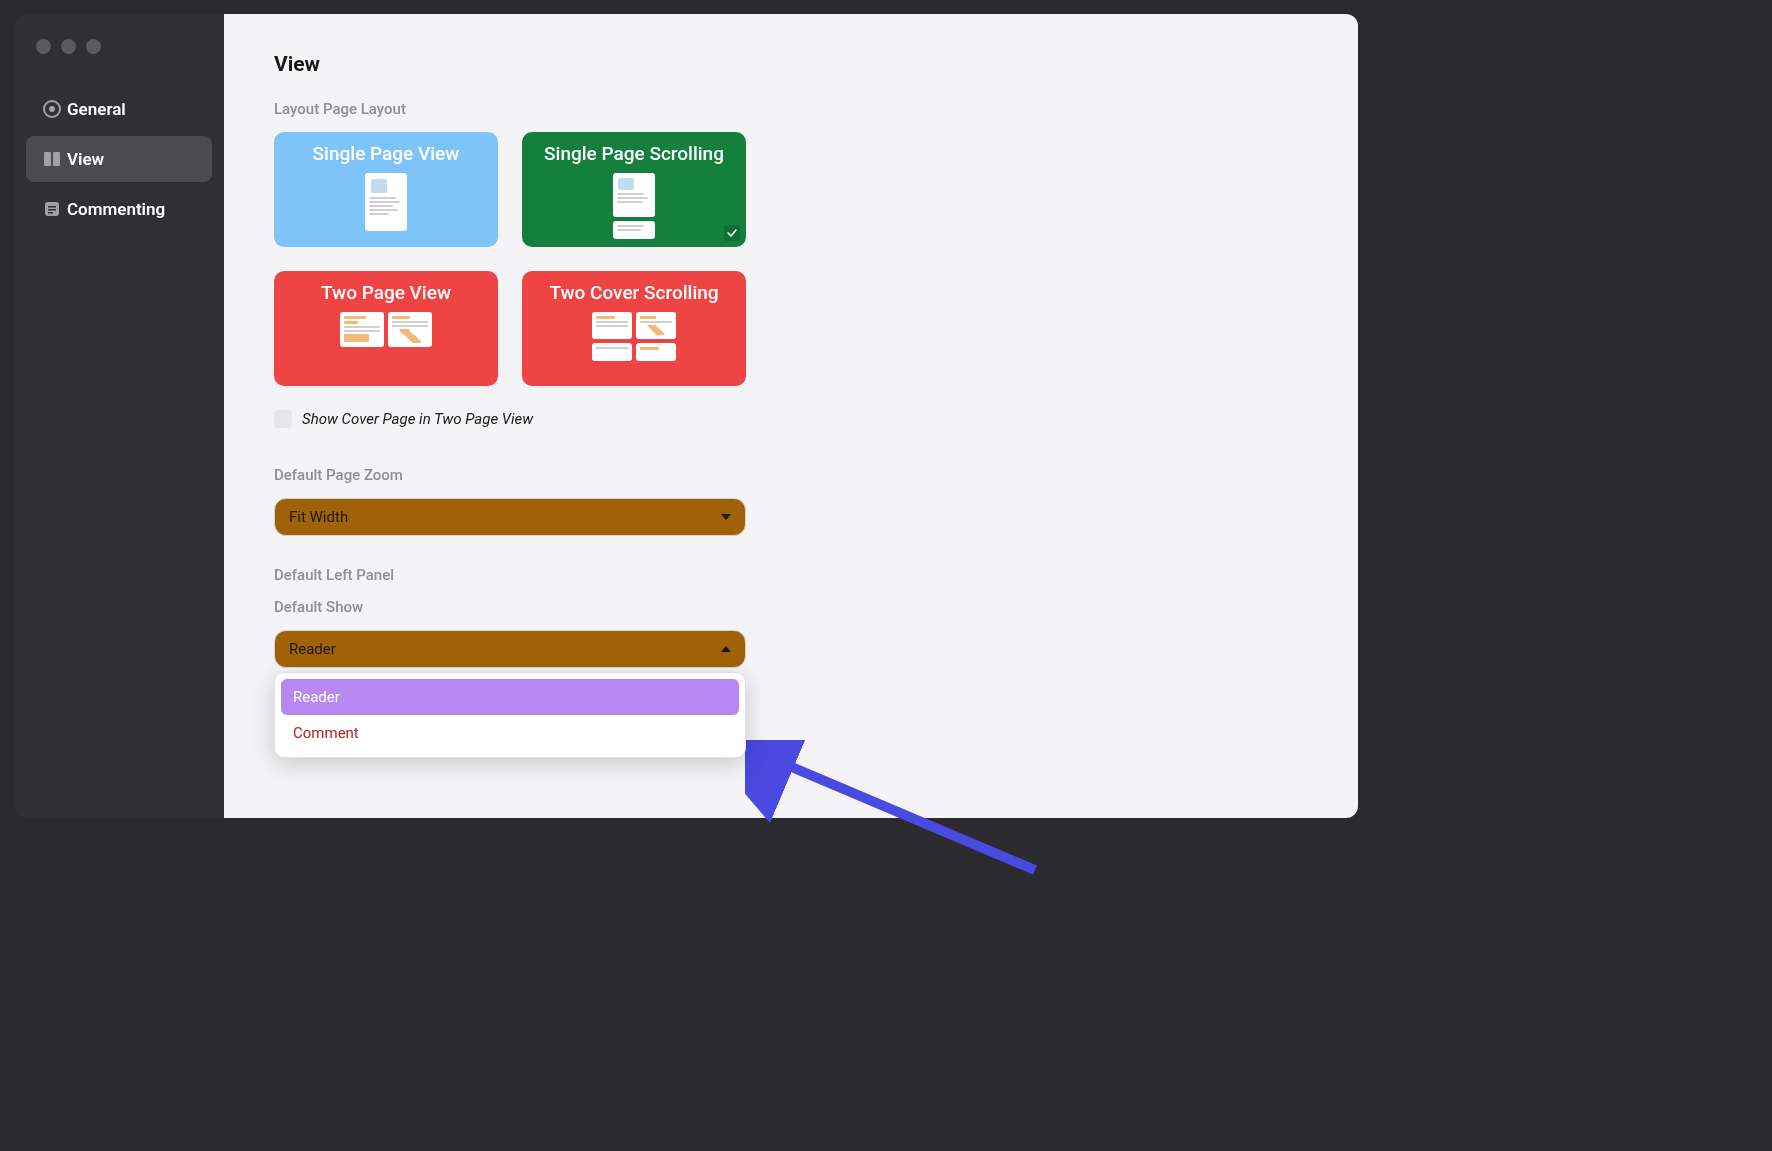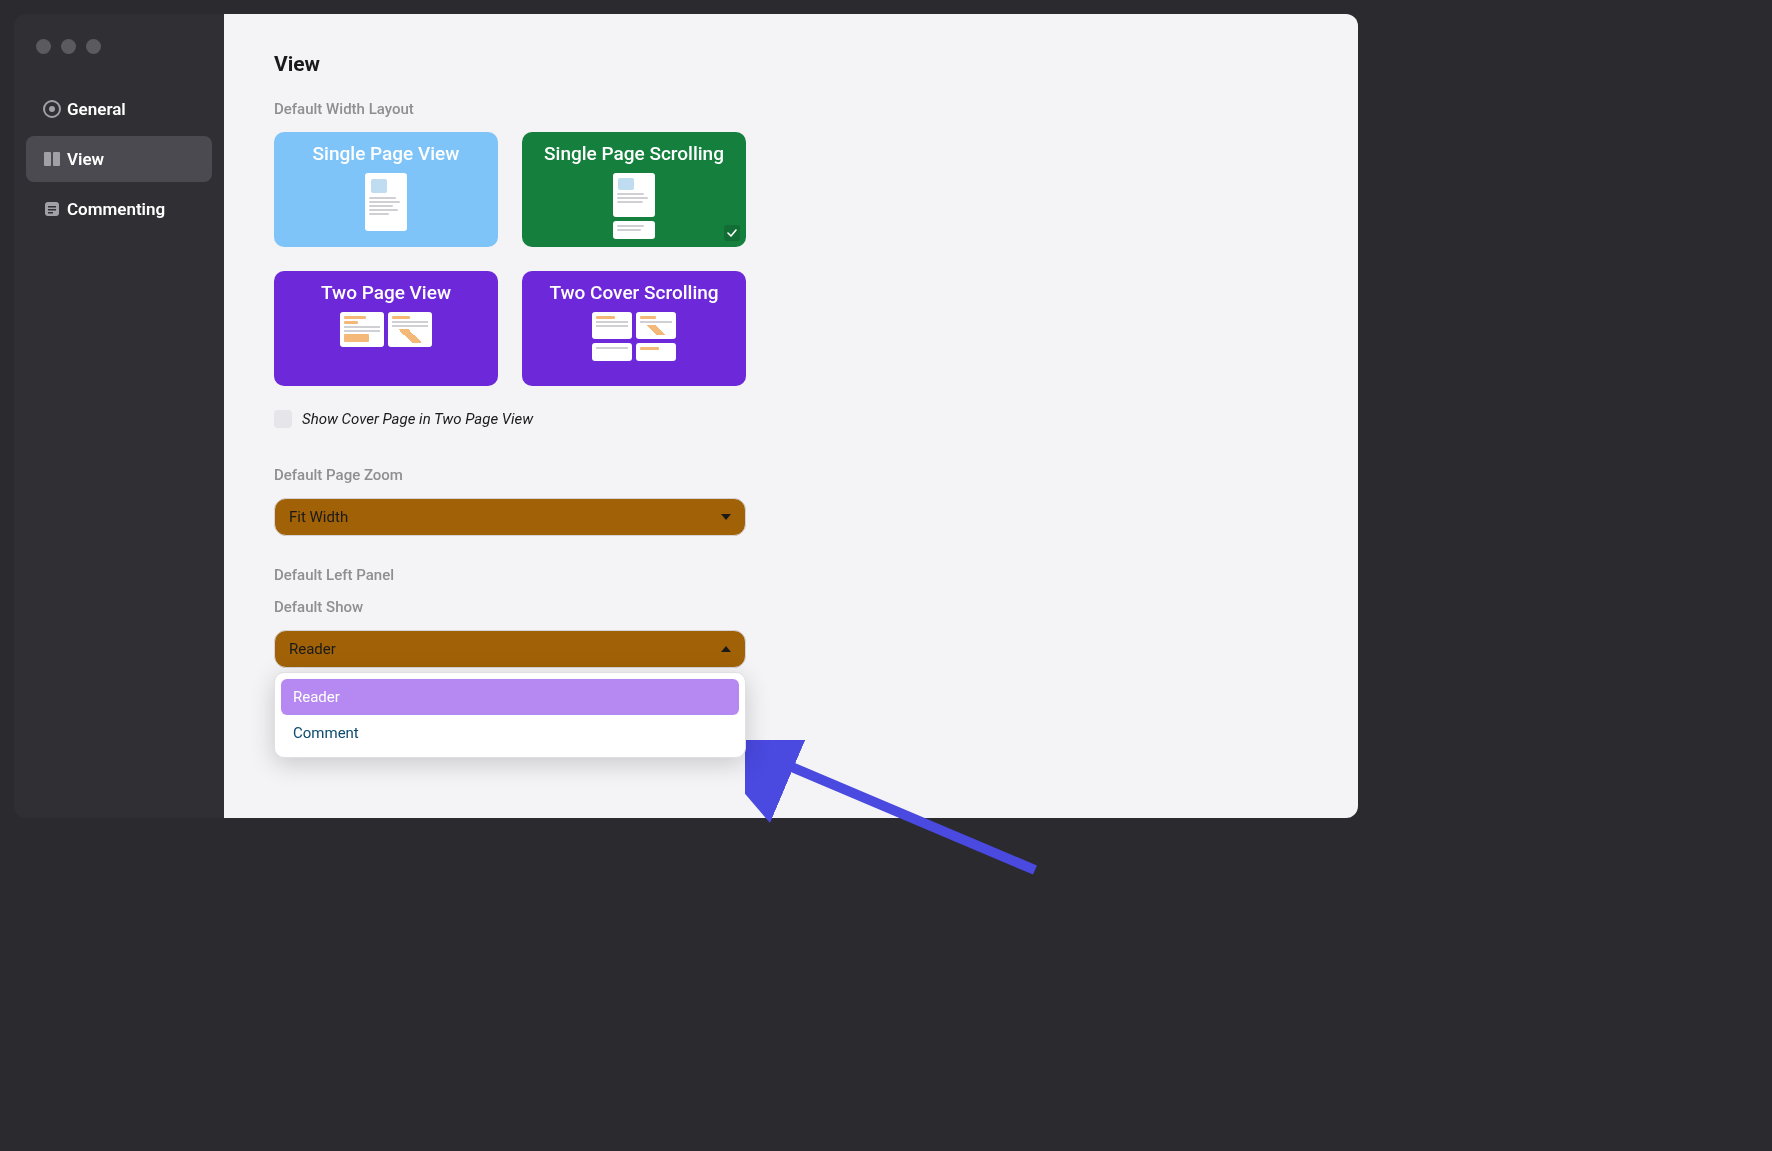--- a/index.html
+++ b/index.html
@@ -13,40 +13,40 @@
 .sidebar-label { color: #ffffff; font-size: 17px; font-weight: 600; }
 .sidebar-icon { width: 20px; height: 20px; display: inline-flex; align-items: center; justify-content: center; }
 .main-panel { flex: 1; background: #f4f4f6; border-top-right-radius: 12px; border-bottom-right-radius: 12px; padding: 38px 50px 0 50px; overflow: hidden; }
 .page-title { font-size: 21px; font-weight: 700; color: #1a1a1a; margin-bottom: 24px; }
 .section-label { font-size: 15px; color: #8e8e93; font-weight: 500; margin-bottom: 14px; margin-top: 8px; }
 .layout-grid { display: flex; gap: 24px; margin-bottom: 24px; }
 .layout-option { width: 224px; height: 115px; border-radius: 10px; display: flex; flex-direction: column; align-items: center; padding-top: 10px; position: relative; cursor: pointer; }
 .layout-option .opt-label { color: #fff; font-size: 19px; font-weight: 500; margin-bottom: 8px; }
 .opt-blue-light { background: #7fc4f9; }
 .opt-blue { background: #15803d; }
-.opt-green { background: #6d28d9; }
+.opt-green { background: #ef4444; }
 .checkmark-badge { position: absolute; right: 6px; bottom: 6px; width: 16px; height: 16px; background: rgba(0,0,0,0.15); border-radius: 3px; display: flex; align-items: center; justify-content: center; }
 .page-preview { background: #fff; border-radius: 3px; padding: 4px; display: flex; flex-direction: column; gap: 2px; }
 .page-preview .line { height: 2px; background: #d0d0d4; border-radius: 1px; }
 .page-preview .pic { background: #bfdcf0; border-radius: 2px; }
 .two-preview { display: flex; gap: 4px; }
 .mini-chart { display: flex; flex-direction: column; gap: 2px; background:#fff; border-radius:3px; padding:4px; width: 44px; }
 .mini-chart .bar { height: 3px; background: #f4b978; border-radius:1px; }
 .mini-chart .row-line { height: 2px; background: #d0d0d4; }
 .scroll-stack { display: flex; flex-direction: column; gap: 4px; align-items: center; }
 .checkbox-row { display: flex; align-items: center; gap: 10px; margin-bottom: 38px; cursor: pointer; }
 .checkbox { width: 18px; height: 18px; border-radius: 4px; border: 1px solid transparent; background: #e5e5ea; }
 .checkbox-label { font-size: 15px; color: #1a1a1a; font-style: italic; }
 .select-box { width: 472px; height: 38px; background: #a16207; border: 1px solid #d3d3d8; border-radius: 12px; display: flex; align-items: center; justify-content: space-between; padding: 0 14px; cursor: pointer; margin-bottom: 30px; font-size: 15px; color: #1a1a1a; }
 .caret { width: 0; height: 0; border-left: 5px solid transparent; border-right: 5px solid transparent; }
 .caret.down { border-top: 6px solid #1a1a1a; }
 .caret.up { border-bottom: 6px solid #1a1a1a; }
 .dropdown-wrapper { position: relative; }
 .dropdown-panel { position: absolute; top: 42px; left: 0; width: 472px; background: #fff; border: 1px solid #e0e0e4; border-radius: 10px; box-shadow: 0 6px 24px rgba(0,0,0,0.18); padding: 6px; z-index: 10; }
-.dropdown-option { padding: 9px 12px; font-size: 15px; color: #0c4a6e; border-radius: 6px; cursor: pointer; }
+.dropdown-option { padding: 9px 12px; font-size: 15px; color: #b91c1c; border-radius: 6px; cursor: pointer; }
 .dropdown-option.selected { background: #b588f2; color: #fff; }
 .arrow-annotation { position: absolute; top: 740px; left: 745px; pointer-events: none; }
 </style>
 </head>
 <body>
 
 <div class="window">
   <div class="traffic-lights">
     <div class="tl-dot"></div>
     <div class="tl-dot"></div>
@@ -81,21 +81,21 @@
             <rect x="6" y="13" width="5" height="1.5" fill="#2f2f34"></rect>
           </svg>
       </span>
       <span class="sidebar-label">Commenting</span>
     </div>
   </div>
 
   <div class="main-panel">
     <div class="page-title">View</div>
 
-    <div class="section-label">Default Width Layout</div>
+    <div class="section-label">Layout Page Layout</div>
 
     <div class="layout-grid">
       <div class="layout-option opt-blue-light">
         <span class="opt-label">Single Page View</span>
         <div class="page-preview" style="width:42px;height:58px;">
           <div class="pic" style="width:16px;height:14px;margin:2px 0 2px 2px;display:inline-block;float:left;"></div>
           <div class="line" style="width:80%"></div>
           <div class="line" style="width:90%"></div>
           <div class="line" style="width:70%"></div>
           <div class="line" style="width:85%"></div>

